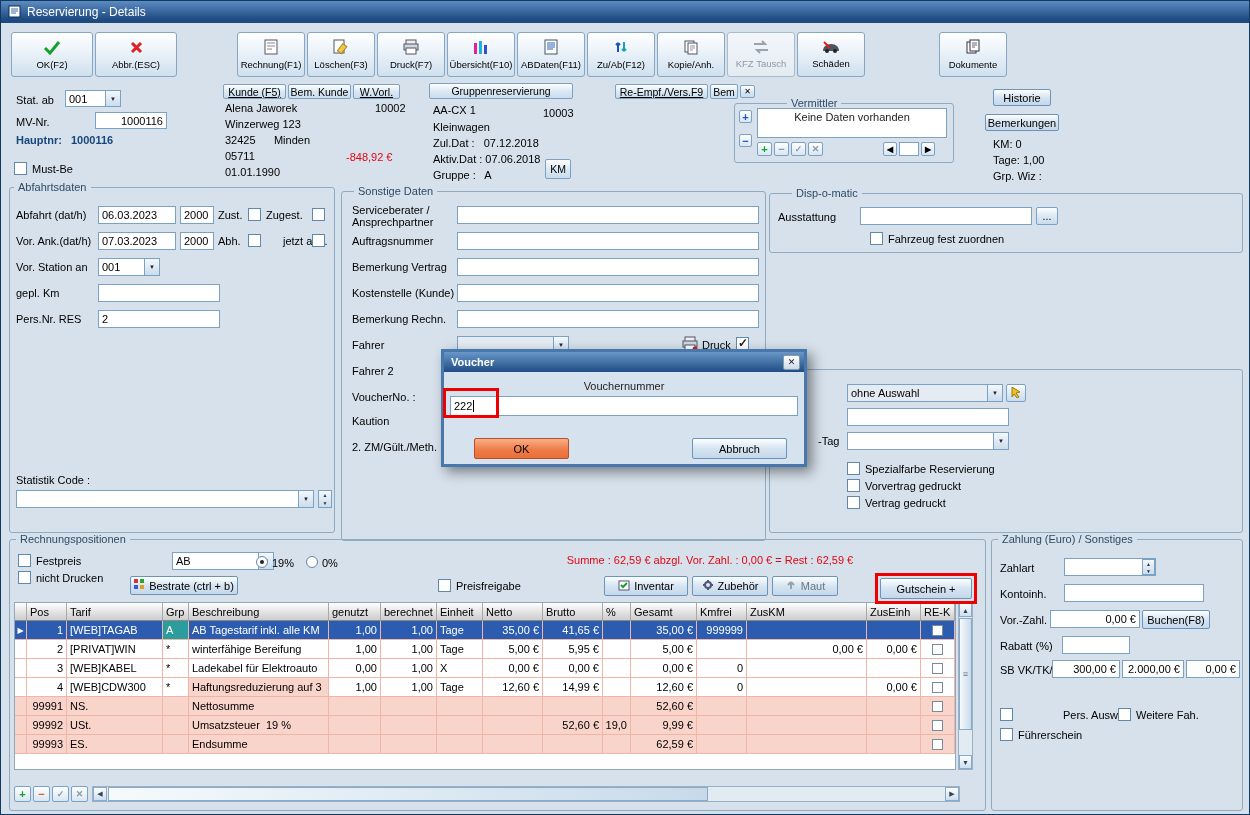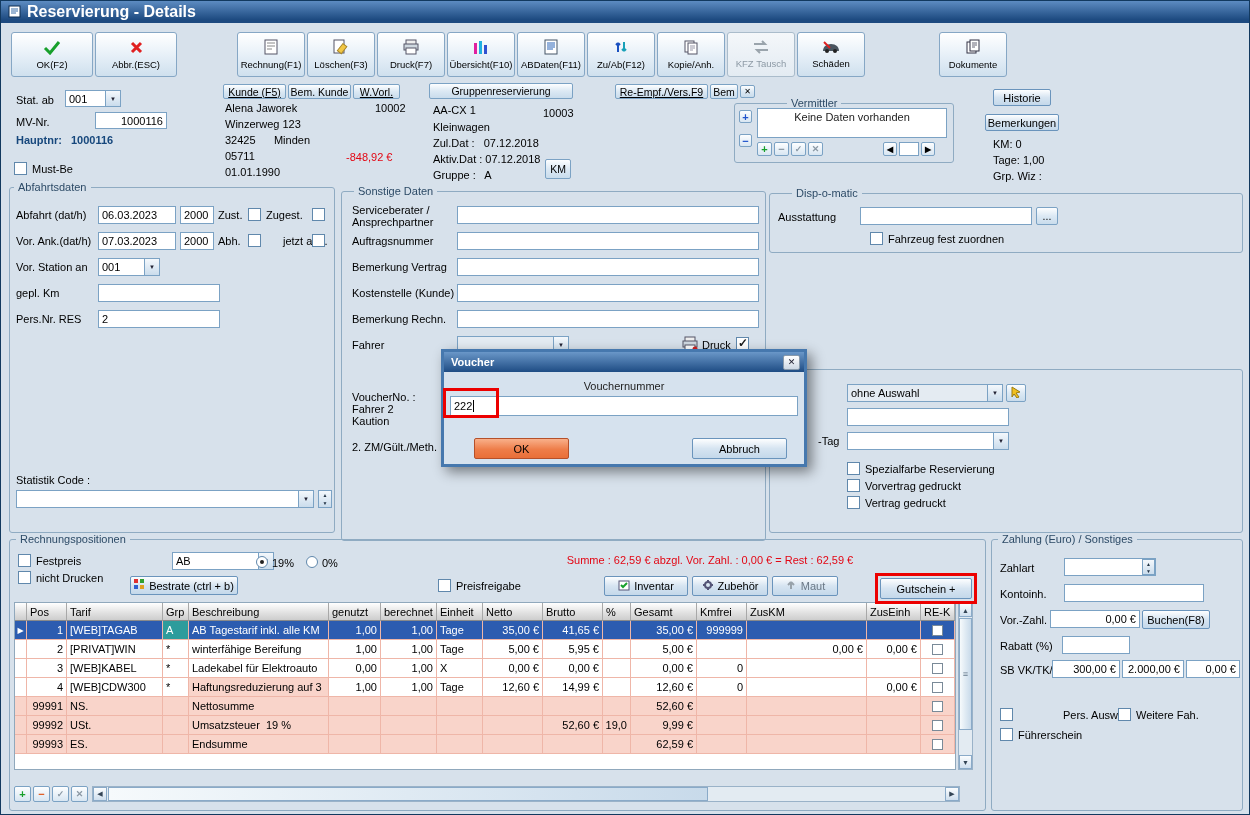--- a/index.html
+++ b/index.html
@@ -1,20 +1,20 @@
 <!DOCTYPE html>
 <html><head>
 <meta charset="utf-8">
 <style>
 *{margin:0;padding:0;box-sizing:border-box;}
 html,body{width:1250px;height:815px;}
 body{font-family:"Liberation Sans",sans-serif;font-size:11px;background:#9aa6b2;}
 .win{position:relative;width:1250px;height:815px;background:#d7e1eb;border:1px solid #12395f;overflow:hidden;}
 .titlebar{position:absolute;left:0;top:0;right:0;height:22px;background:linear-gradient(180deg,#5d8cc2,#1d4a80 85%);display:flex;align-items:center;gap:6px;padding:0 7px;}
-.title-text{color:#fff;font-weight:bold;font-size:16px;white-space:pre;}
+.title-text{color:#fff;font-weight:normal;font-size:12px;white-space:pre;}
 .toolbar-group{position:absolute;top:31px;display:flex;gap:2px;}
 .tbtn{width:68px;height:45px;display:flex;flex-direction:column;align-items:center;justify-content:center;gap:2px;border:1px solid #86a7c5;border-radius:3px;background:linear-gradient(#ffffff,#eaf2f9 45%,#cfe0ee);font-size:9.5px;white-space:nowrap;overflow:hidden;cursor:default;}
 .tbtn.wide{width:82px;}
 .tbtn.dis{color:#8d9aa5;border-color:#aabccb;background:linear-gradient(#f4f7fa,#e3ebf2);}
 .lbl{position:absolute;white-space:pre;color:#000;}
 .lbl.red{color:#e30613;}
 .lbl.navy{color:#16477c;font-weight:bold;}
 .grp{position:absolute;border:1px solid #8fabc2;border-radius:3px;}
 .glabel{position:absolute;top:-7px;background:#d7e1eb;padding:0 4px;color:#2c4a66;white-space:pre;}
 .field{position:absolute;background:#fff;border:1px solid #7ba2c4;display:flex;align-items:center;padding:0 3px;overflow:hidden;white-space:pre;}
@@ -203,21 +203,21 @@
   <span class="lbl" style="left:224px;top:133px;">32425      Minden</span>
   <span class="lbl" style="left:224px;top:149px;">05711</span>
   <span class="lbl" style="left:224px;top:165px;">01.01.1990</span>
   <span class="lbl red" style="left:345px;top:150px;">-848,92 €</span>
 
   <div class="sbtn" style="left:428px;top:82px;width:144px;height:16px;"><span>Gruppenreservierung</span></div>
   <span class="lbl" style="left:432px;top:103px;">AA-CX 1</span>
   <span class="lbl" style="left:542px;top:106px;">10003</span>
   <span class="lbl" style="left:432px;top:120px;">Kleinwagen</span>
   <span class="lbl" style="left:432px;top:136px;">Zul.Dat :   07.12.2018</span>
-  <span class="lbl" style="left:432px;top:152px;">Aktiv.Dat : 07.12.2018</span>
+  <span class="lbl" style="left:432px;top:152px;">Aktiv.Dat : 07.06.2018</span>
   <span class="lbl" style="left:432px;top:168px;">Gruppe :   A</span>
   <div class="sbtn" style="left:544px;top:158px;width:26px;height:20px;"><span>KM</span></div>
 
   <div class="sbtn ul" style="left:614px;top:83px;width:93px;height:15px;"><span>Re-Empf./Vers.F9</span></div>
   <div class="sbtn" style="left:709px;top:83px;width:28px;height:15px;"><span>Bem</span></div>
   <div class="sbtn" style="left:739px;top:84px;width:15px;height:13px;font-size:8px;"><span>✕</span></div>
 
   <div class="grp" style="left:733px;top:102px;width:220px;height:60px;">
     <span class="glabel" style="left:52px;">Vermittler</span>
     <div class="mini" style="left:4px;top:6px;width:13px;height:13px;color:#2255cc;">+</div>
@@ -295,21 +295,21 @@
         <span class="ca">▼</span>
       </div>
     <span style="position:absolute;left:340px;top:144px;"><svg width="16" height="16">
           <rect x="3" y="1" width="10" height="5" fill="#eee" stroke="#556"></rect>
           <rect x="1" y="5" width="14" height="6" fill="#cfd8e0" stroke="#556"></rect>
           <rect x="3" y="9" width="10" height="6" fill="#fff" stroke="#556"></rect>
           <circle cx="13" cy="13" r="2.5" fill="#d02020"></circle>
         </svg></span>
     <span class="lbl" style="left:360px;top:147px;">Druck</span>
     <span class="chk on" style="left:394px;top:145px;"></span>
-    <span class="lbl" style="left:10px;top:173px;margin-top:38px;">Fahrer 2</span>
+    <span class="lbl" style="left:10px;top:173px;">Fahrer 2</span>
     <span class="lbl" style="left:10px;top:199px;">VoucherNo. :</span>
     <span class="lbl" style="left:10px;top:223px;">Kaution</span>
     <span class="lbl" style="left:10px;top:249px;">2. ZM/Gült./Meth.</span>
   </div>
 
   <div class="grp" style="left:768px;top:192px;width:474px;height:60px;">
     <span class="glabel" style="left:22px;">Disp-o-matic</span>
     <span class="lbl" style="left:8px;top:17px;">Ausstattung</span>
     <div class="field" style="left:90px;top:13px;width:172px;height:18px;"></div>
     <div class="sbtn" style="left:266px;top:13px;width:22px;height:18px;"><span>...</span></div>

